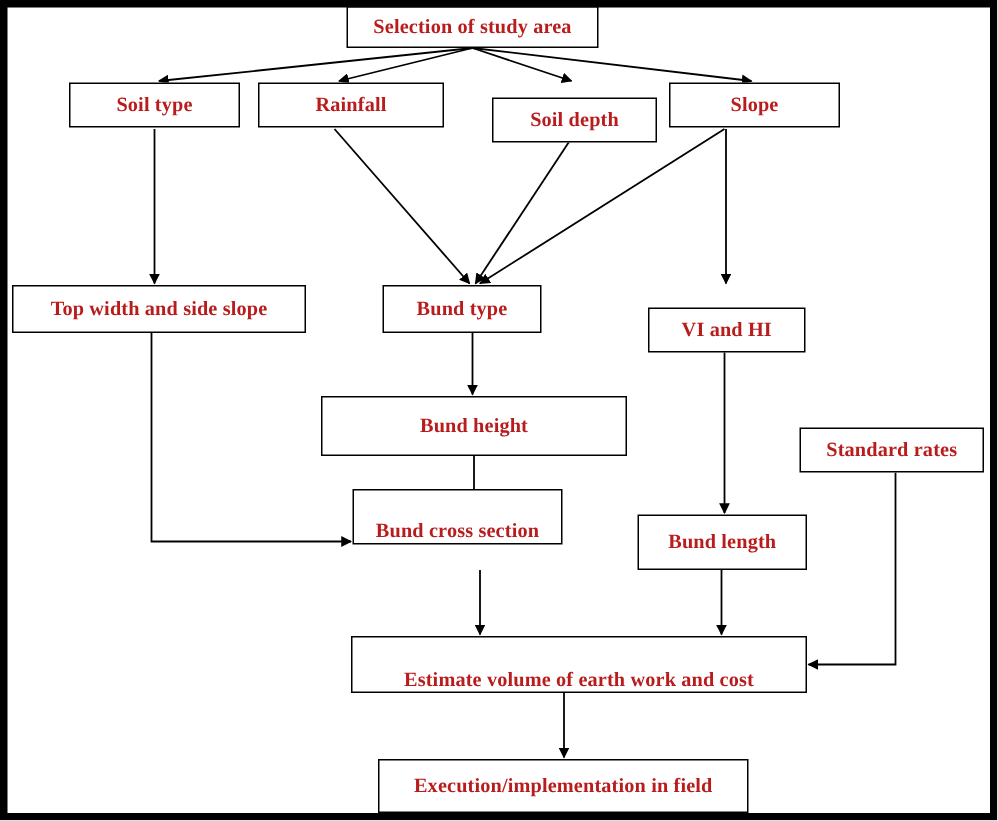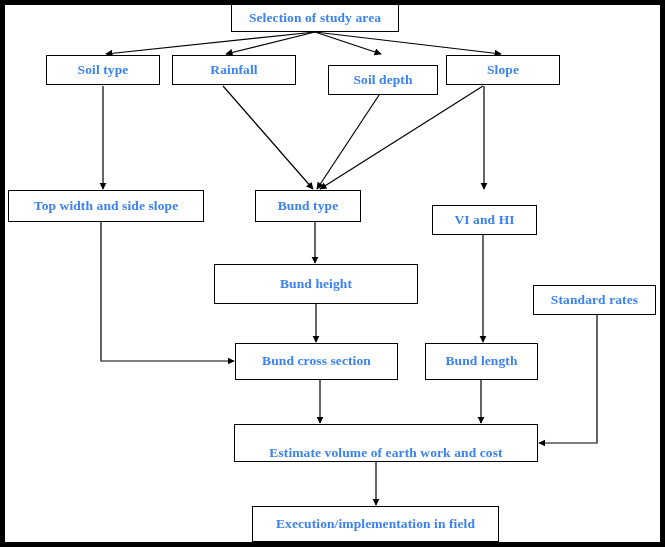--- a/index.html
+++ b/index.html
@@ -37,21 +37,21 @@
     position: absolute;
     box-sizing: border-box;
     border: 1px solid #000000;
     background: #ffffff;
     display: flex;
     align-items: center;
     justify-content: center;
     text-align: center;
     font-weight: bold;
     font-size: 13.5px;
-    color: #3b82f6;
+    color: #b91c1c;
     letter-spacing: 0.1px;
     line-height: 1.1;
     padding: 0 8px;
   }
   .node .node-label {
     display: block;
     white-space: nowrap;
   }
 </style>
 </head>
@@ -121,21 +121,21 @@
   </div>
   <div class="node" style="left: 432px; top: 190px; width: 105px; height: 30px; margin-top: 15px;">
     <span class="node-label">VI and HI</span>
   </div>
   <div class="node" style="left: 214px; top: 264px; width: 204px; height: 40px;">
     <span class="node-label">Bund height</span>
   </div>
   <div class="node" style="left: 533px; top: 285px; width: 123px; height: 30px;">
     <span class="node-label">Standard rates</span>
   </div>
-  <div class="node" style="left: 235px; top: 343px; width: 163px; height: 37px;">
+  <div class="node" style="left: 235px; top: 326px; width: 140px; height: 37px; align-items: flex-end;">
     <span class="node-label">Bund cross section</span>
   </div>
   <div class="node" style="left: 425px; top: 343px; width: 113px; height: 37px;">
     <span class="node-label">Bund length</span>
   </div>
   <div class="node" style="left: 234px; top: 424px; width: 304px; height: 38px; align-items: flex-end;">
     <span class="node-label">Estimate volume of earth work and cost</span>
   </div>
   <div class="node" style="left: 252px; top: 506px; width: 247px; height: 36px;">
     <span class="node-label">Execution/implementation in field</span>

